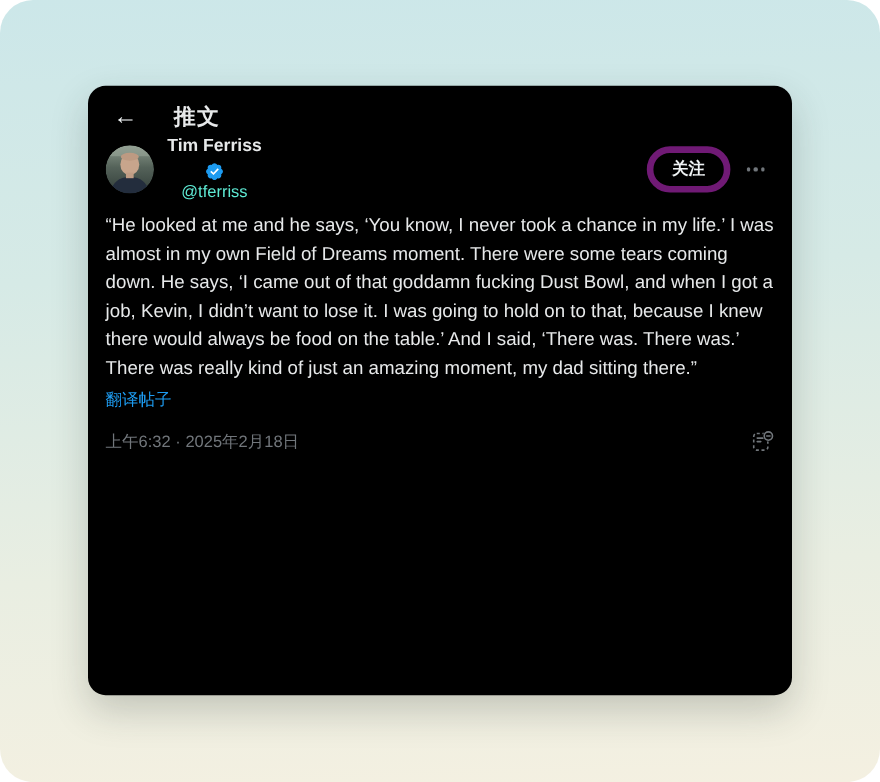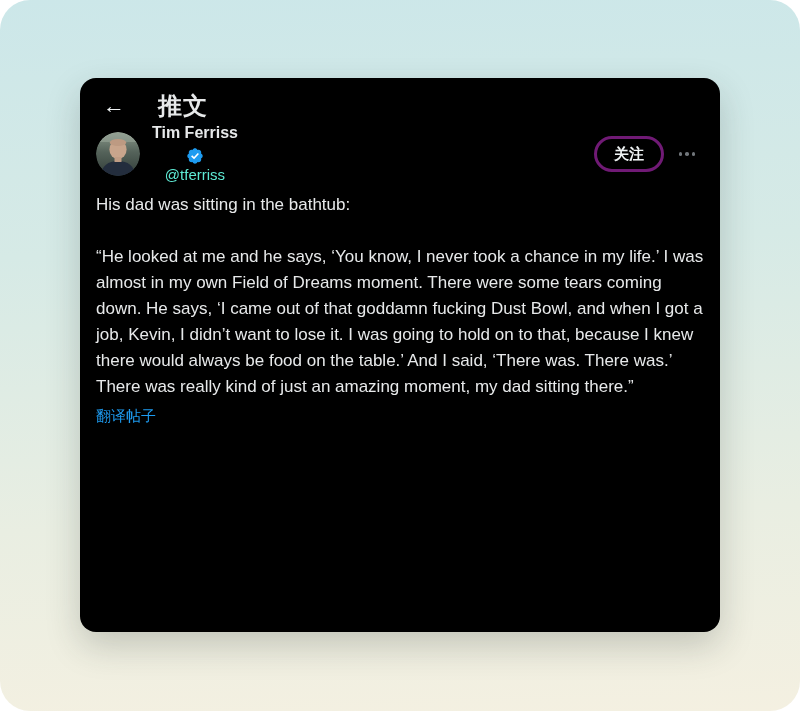--- a/index.html
+++ b/index.html
@@ -13,32 +13,32 @@
     position:absolute; left:80px; top:78px; width:640px; height:554px;
     background:#000000; border-radius:16px; padding:10px 16px 12px 16px;
     box-shadow:0 14px 34px rgba(40,50,45,0.22);
     color:#e7e9ea;
   }
   .card-header { display:flex; align-items:center; height:36px; }
   .back-btn {
     width:36px; height:36px; display:flex; align-items:center; justify-content:center;
     color:#eff3f4; font-size:22px; cursor:pointer; border-radius:50%;
   }
-  .page-title { font-size:24px; font-weight:700; color:#e7e9ea; margin-left:26px; letter-spacing:1px; }
+  .page-title { font-size:20px; font-weight:700; color:#e7e9ea; margin-left:26px; letter-spacing:1px; }
 
   .tweet-head { display:flex; align-items:center; margin-top:8px; height:44px; }
   .avatar { width:44px; height:44px; border-radius:50%; overflow:hidden; flex:0 0 44px; }
   .author-block { margin-left:12px; display:flex; flex-direction:column; justify-content:center; }
   .author-row { display:flex; align-items:center; gap:4px;flex-direction:column; }
   .author-name { font-size:16px; font-weight:700; color:#e7e9ea; line-height:20px; }
   .verified { width:18px; height:18px; display:inline-block; }
   .author-handle { font-size:15px; color:#5eead4; line-height:20px;text-align:center; }
   .head-spacer { flex:1; }
   .follow-btn {
-    border:3px solid #701a75; background:transparent; color:#eff3f4;
+    border:6px solid #701a75; background:transparent; color:#eff3f4;
     font-size:15px; font-weight:700; line-height:18px;
     padding:6px 17px; border-radius:9999px; cursor:pointer;
     font-family:"Liberation Sans", sans-serif;
   }
   .more-btn { display:flex; gap:3px; align-items:center; justify-content:center; width:34px; height:34px; margin-left:6px; cursor:pointer; border-radius:50%; }
   .more-btn i { width:3.5px; height:3.5px; border-radius:50%; background:#71767b; }
 
   .tweet-body { margin-top:16px; font-size:17px; line-height:26px; color:#e7e9ea; }
   .tweet-body p + p { margin-top:26px; }
   .tweet-body p.lead { font-weight:700; }
@@ -100,21 +100,33 @@
       <div class="head-spacer"></div>
       <button class="follow-btn">关注</button>
       <div class="more-btn">
           <i></i>
           <i></i>
           <i></i>
         </div>
     </div>
 
     <div class="tweet-body">
-      <p>His dad was sitting in the bathtub:</p>
       <p>“He looked at me and he says, ‘You know, I never took a chance in my life.’ I was almost in my own Field of Dreams moment. There were some tears coming down. He says, ‘I came out of that goddamn fucking Dust Bowl, and when I got a job, Kevin, I didn’t want to lose it. I was going to hold on to that, because I knew there would always be food on the table.’ And I said, ‘There was. There was.’ There was really kind of just an amazing moment, my dad sitting there.”</p>
     </div>
 
     <a class="translate-link">翻译帖子</a>
 
+    <div class="tweet-footer">
+      <span class="timestamp">上午6:32 · 2025年2月18日</span>
+      <div class="footer-icon">
+        <svg width="22" height="22" viewBox="0 0 24 24">
+          <rect x="3.5" y="4.5" width="14" height="16.5" rx="3" fill="none" stroke="#71767b" stroke-width="1.6" stroke-dasharray="3 2.6"></rect>
+          <line x1="7" y1="9" x2="13" y2="9" stroke="#71767b" stroke-width="1.6" stroke-linecap="round"></line>
+          <line x1="7" y1="12.5" x2="10.5" y2="12.5" stroke="#71767b" stroke-width="1.6" stroke-linecap="round"></line>
+          <circle cx="18" cy="7" r="5.4" fill="#000000"></circle>
+          <circle cx="18" cy="7" r="4.1" fill="none" stroke="#71767b" stroke-width="1.6"></circle>
+          <line x1="15.8" y1="7" x2="20.2" y2="7" stroke="#71767b" stroke-width="1.6"></line>
+        </svg>
+      </div>
+    </div>
 
   </div>
 </div>
 
 </body></html>

